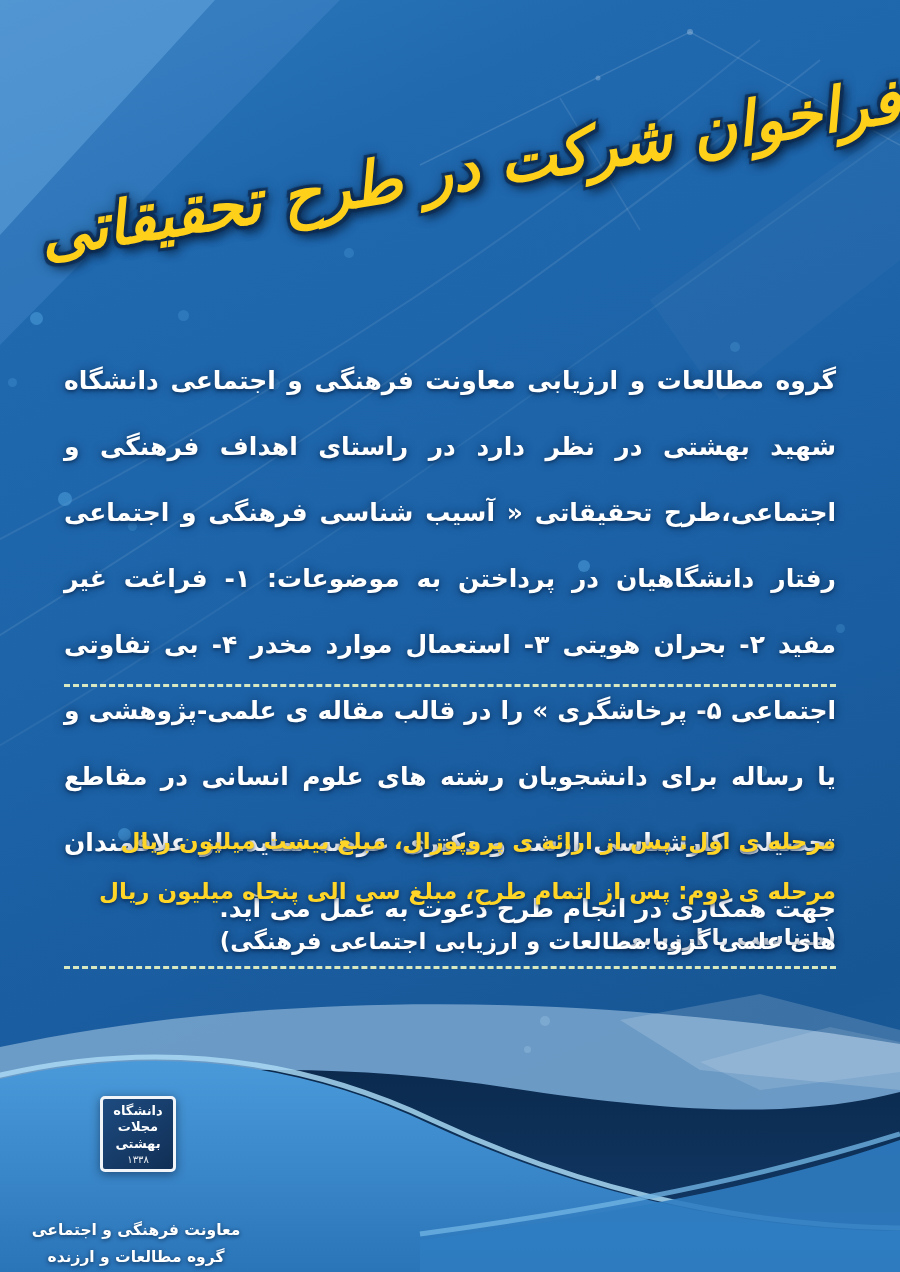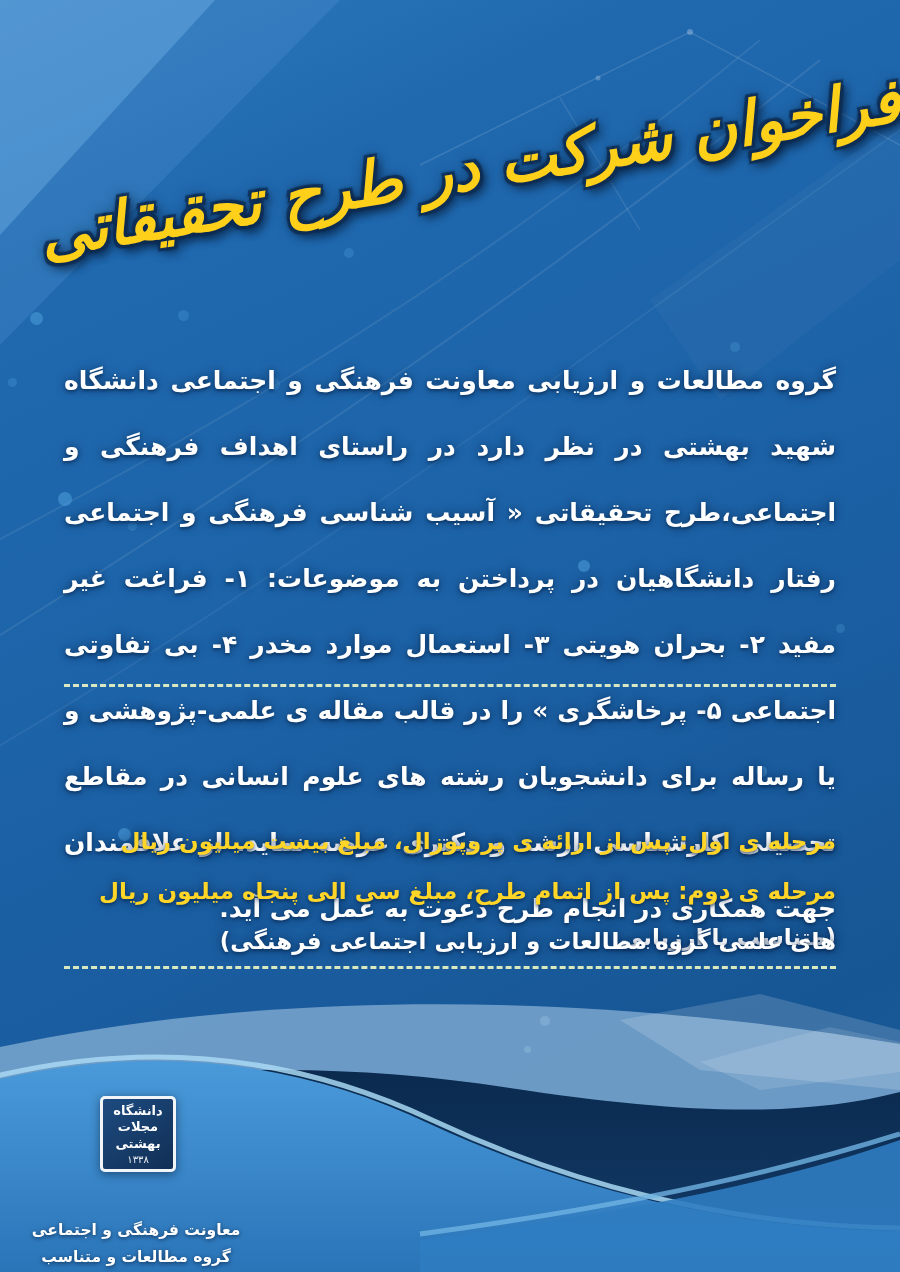--- a/index.html
+++ b/index.html
@@ -148,15 +148,15 @@
     <path d="M-20,112 C150,68 300,90 430,152 C560,212 720,257 900,259 L900,300 L-20,300 Z" fill="url(#gradBlue)"></path>
     <path d="M420,262 C600,238 760,206 900,162" stroke="#6fb3e2" stroke-width="5" fill="none" opacity="0.8"></path>
     <path d="M420,268 C620,242 780,210 900,168 L900,300 L420,300 Z" fill="#2f7cc1" opacity="0.9"></path>
   </svg>
 
   <div class="emblem">
     <div class="uni">دانشگاه مجلات بهشتی</div>
     <div class="year">۱۳۳۸</div>
   </div>
   <div class="org org1">معاونت فرهنگی و اجتماعی</div>
-  <div class="org org2">گروه مطالعات و متناسب</div>
+  <div class="org org2">گروه مطالعات و ارزنده</div>
 
 </div>
 
 </body></html>

